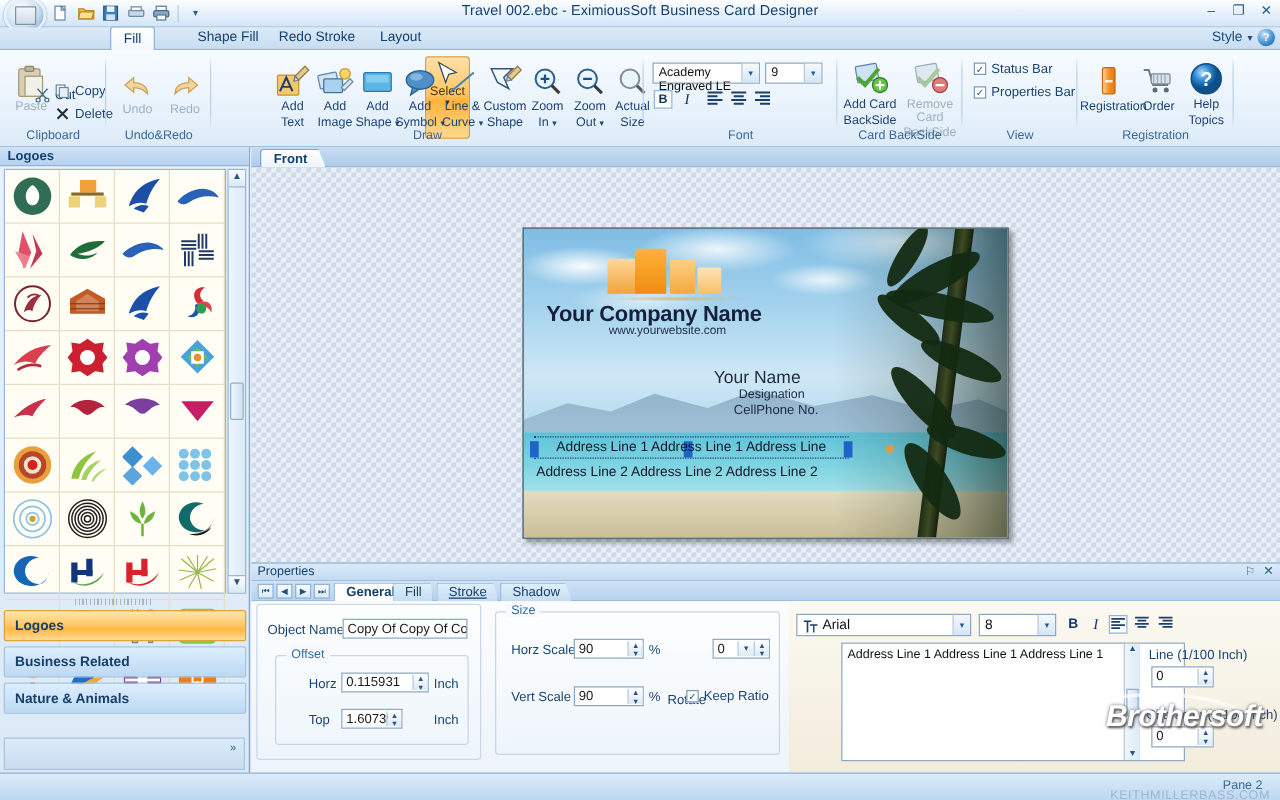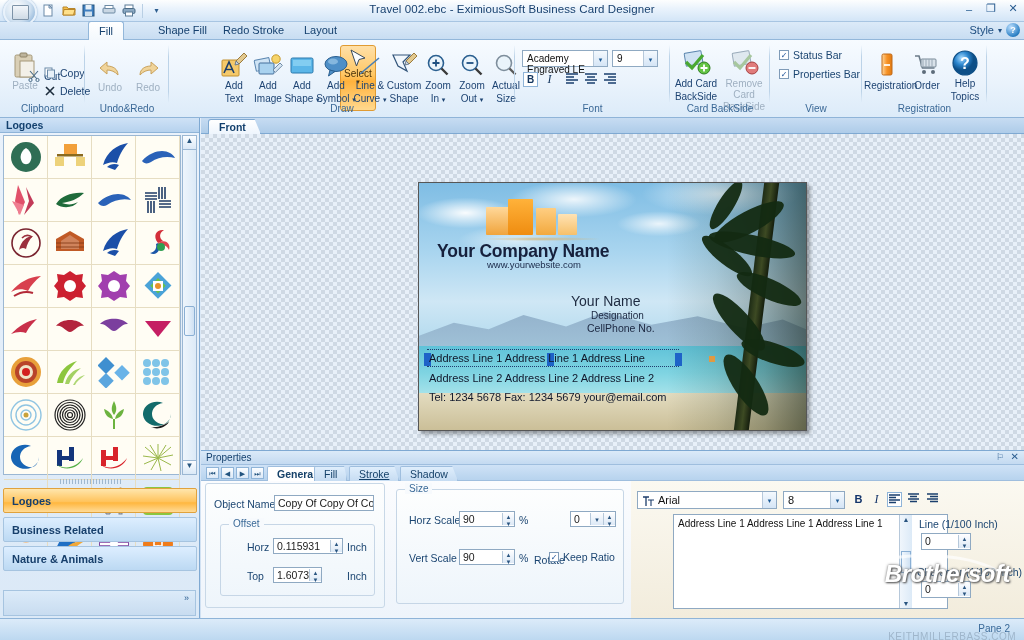--- a/index.html
+++ b/index.html
@@ -103,21 +103,21 @@
   .doctab { position:absolute; left:7px; top:1px; height:15px; padding:1px 14px 0 10px;
     background:linear-gradient(#ffffff,#eef5fd); border:1px solid #7fa9d2;
     border-bottom:none; border-radius:3px 3px 0 0;
     font-size:10.5px; font-weight:bold; color:#13406d;
     clip-path:polygon(0 0,88% 0,100% 100%,0 100%); }
   .canvas { position:absolute; left:0; right:0; top:16px; bottom:0;
     background-color:#e8f0f9;
     background-image:
       linear-gradient(45deg,#cfd9e4 25%,transparent 25%,transparent 75%,#cfd9e4 75%),
       linear-gradient(45deg,#cfd9e4 25%,transparent 25%,transparent 75%,#cfd9e4 75%);
-    background-size:8px 8px; background-position:0 0,4px 4px; }
+    background-size:8px 8px; background-position:0 0,4px 4px;text-align:center; }
 
   .card { position:absolute; left:217px; top:48px; width:389px; height:249px;
     border:1px solid #565656; box-shadow:3px 3px 4px rgba(0,0,0,.35);
     overflow:hidden; background:#8fc6e8; }
   .sky { position:absolute; inset:0;
     background:linear-gradient(#7fbde4 0%,#a9d5ef 28%,#cfe7f5 48%,#b7dcef 62%,#9fd3ee 100%); }
   .clouds { position:absolute; left:0; top:0; right:0; height:55%;
     background:
       radial-gradient(ellipse 70px 22px at 12% 22%,rgba(255,255,255,.95),transparent 70%),
       radial-gradient(ellipse 90px 26px at 40% 12%,rgba(255,255,255,.85),transparent 70%),
@@ -977,21 +977,20 @@
 
         <div class="selbar">
           <div class="handle" style="left:-3px;top:3px;"></div>
           <div class="handle" style="left:120px;top:3px;"></div>
           <div class="handle" style="left:248px;top:3px;"></div>
           <div class="handle sm" style="left:282px;top:6px;"></div>
         </div>
         <div class="selected-text">Address Line 1 Address Line 1 Address Line</div>
 
         <div class="cardtxt addr2">Address Line 2 Address Line 2 Address Line 2</div>
-        <div class="cardtxt telline">Tel: 1234 5678   Fax: 1234 5679  your@email.com</div>
       </div>
 
     </div>
   </div>
 
   <div class="props">
     <div class="props-title">
       <span>Properties</span>
       <span class="pin">⚐</span>
       <span class="cls">✕</span>

